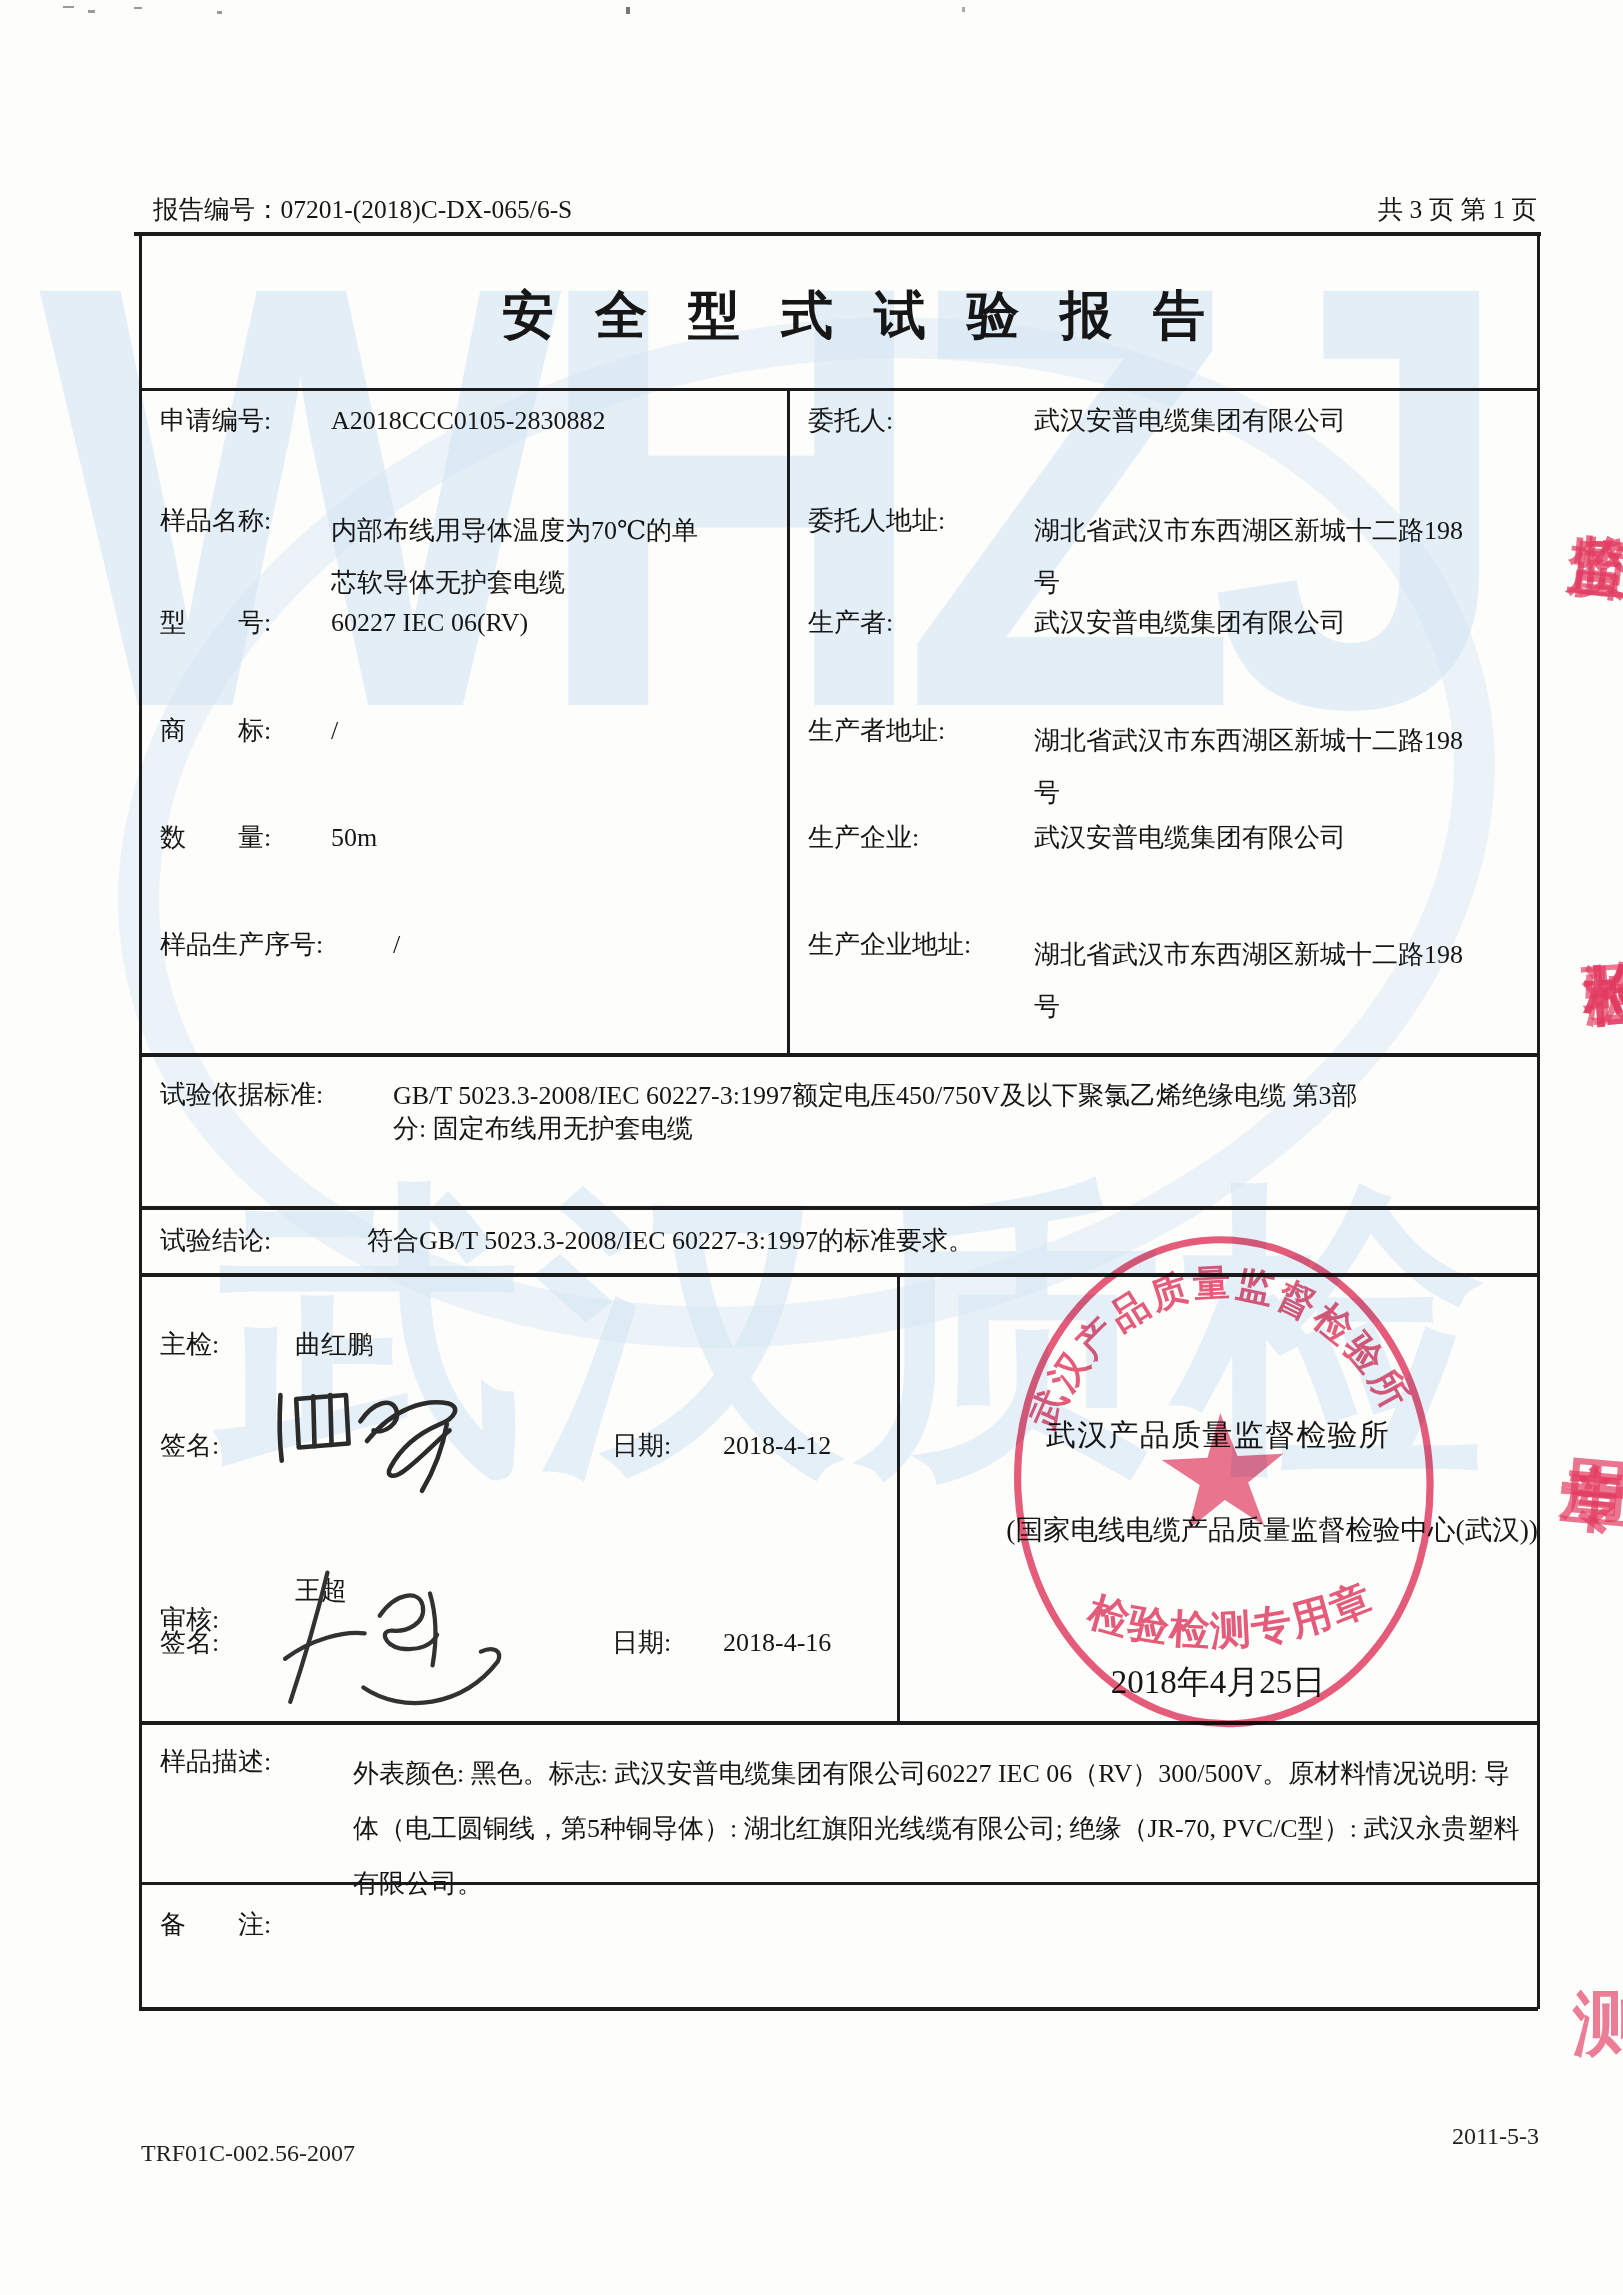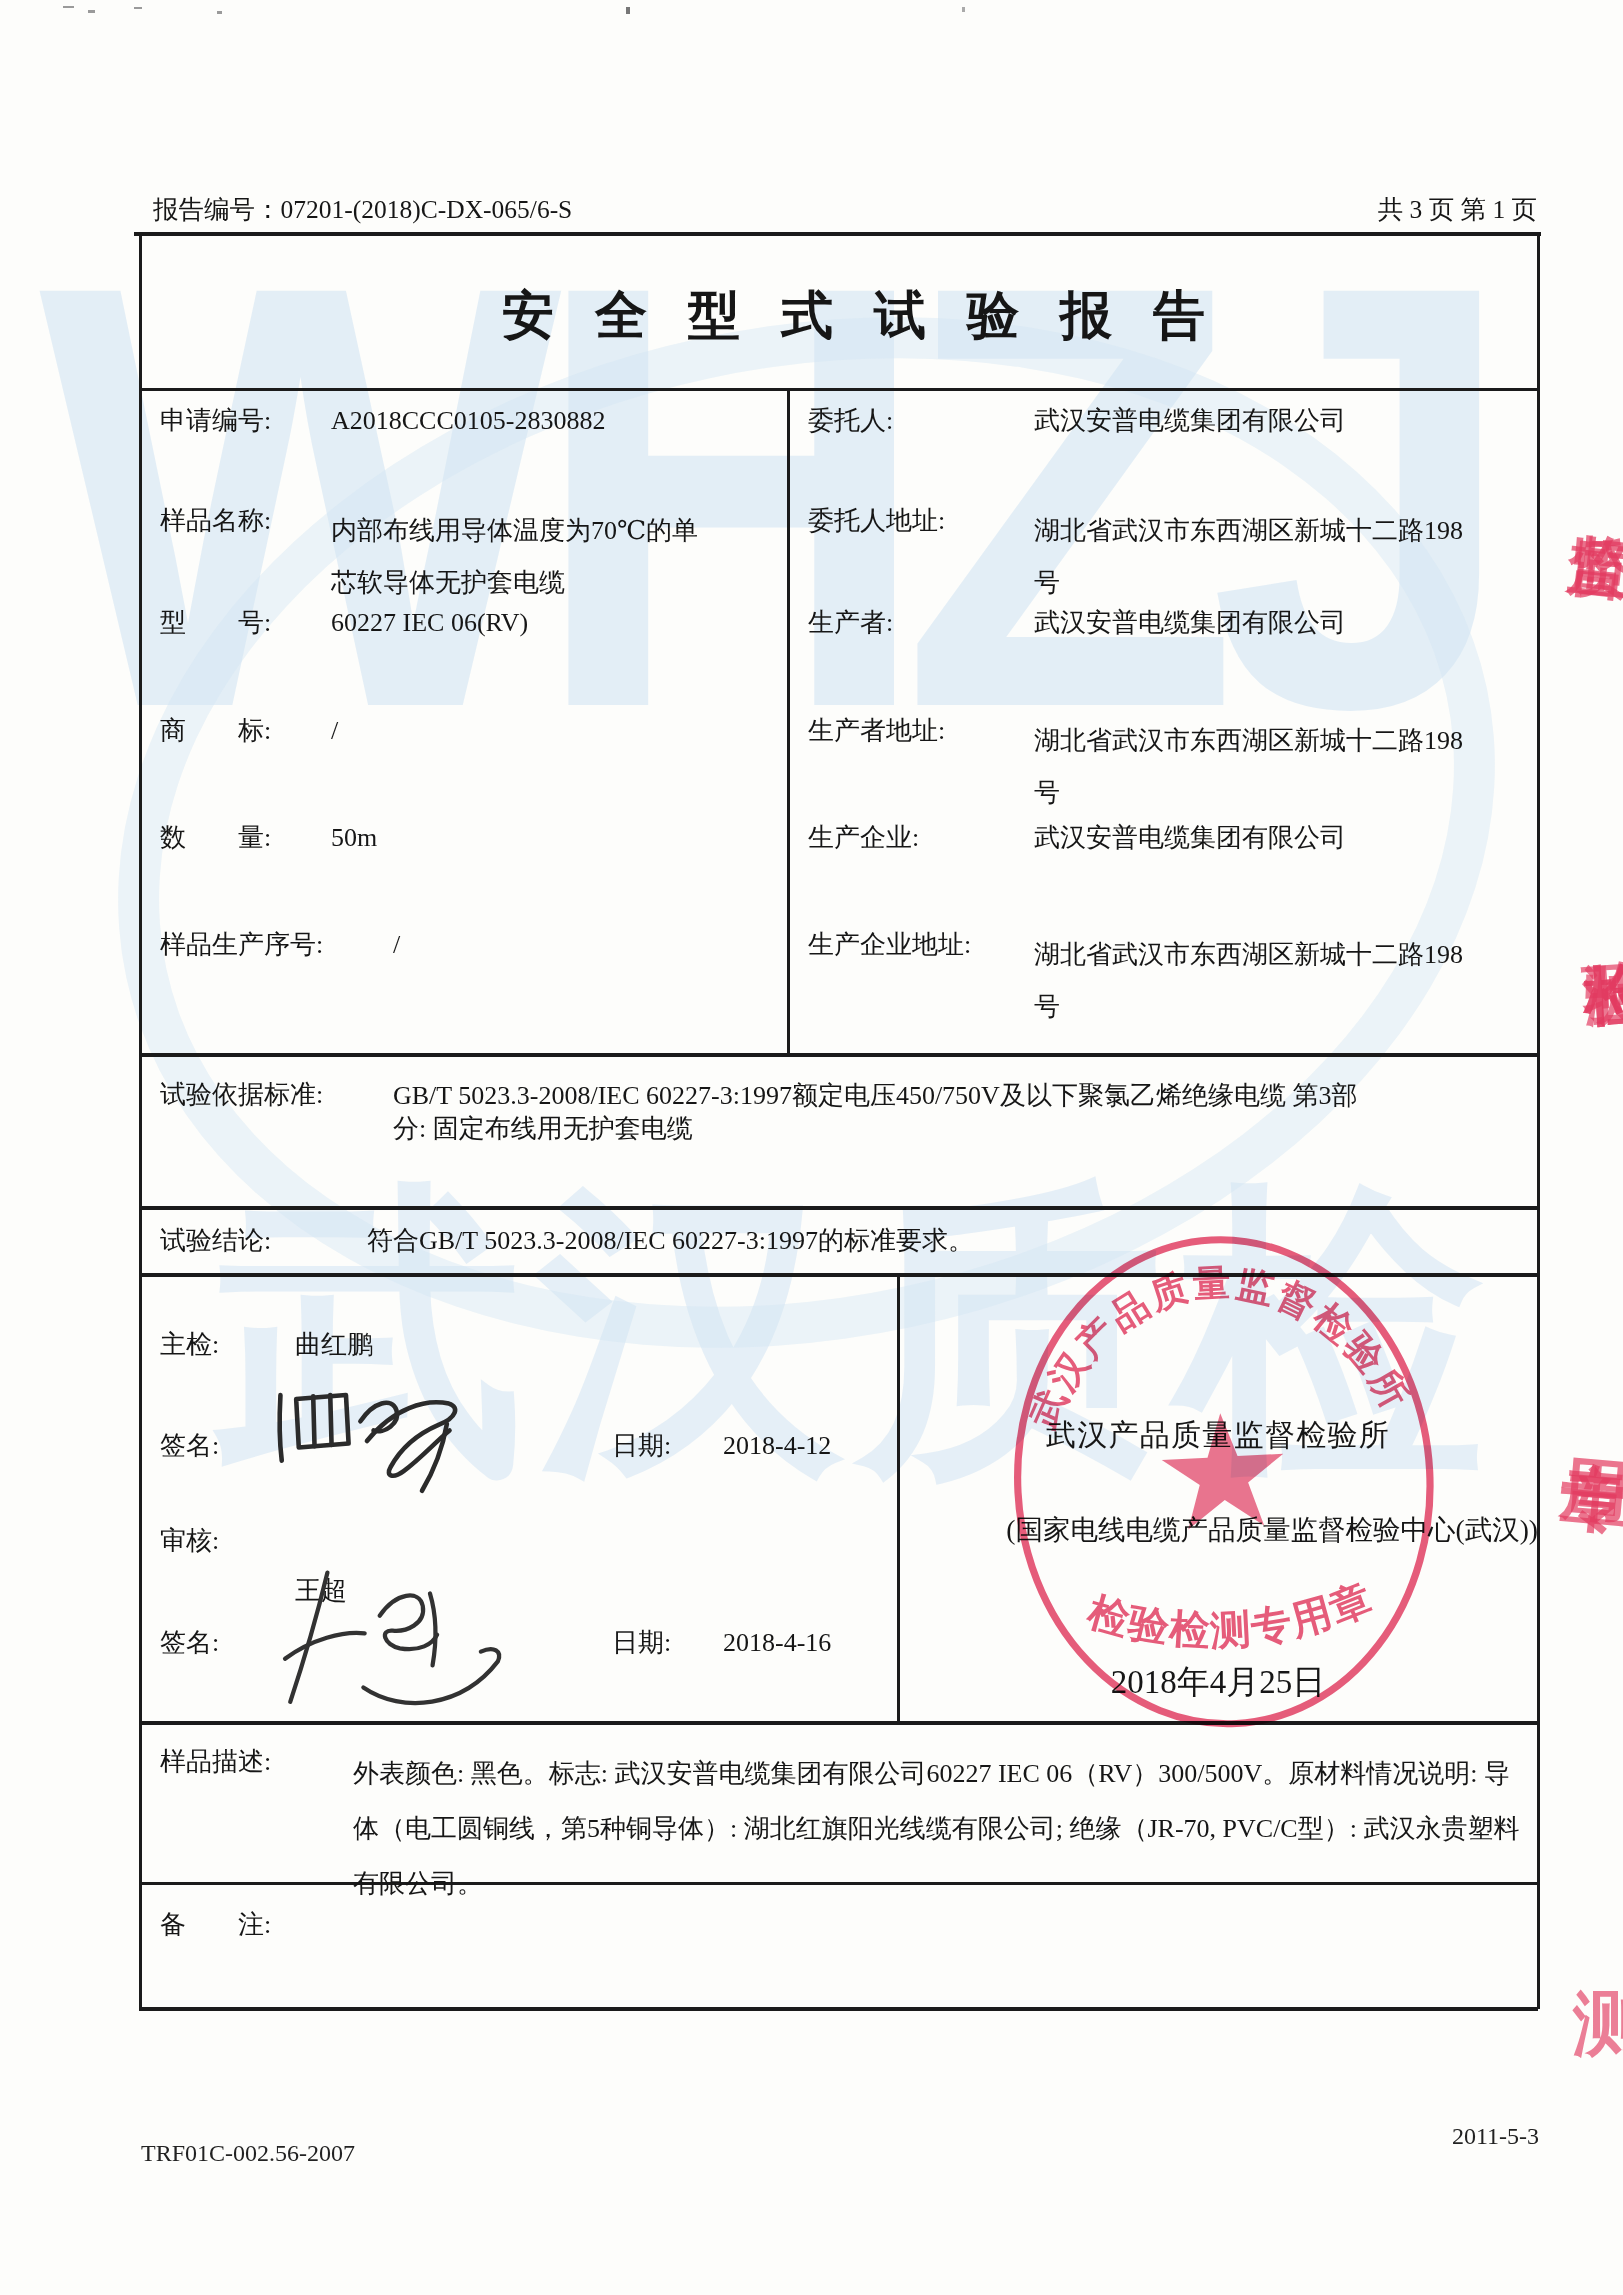--- a/index.html
+++ b/index.html
@@ -108,21 +108,21 @@
   <div class="t" style="left:160px;top:1225px;">试验结论:</div>
   <div class="t" style="left:367px;top:1225px;">符合GB/T 5023.3-2008/IEC 60227-3:1997的标准要求。</div>
 
   <div class="t" style="left:160px;top:1329px;">主检:</div>
   <div class="t" style="left:295px;top:1329px;">曲红鹏</div>
 
   <div class="t" style="left:160px;top:1430px;">签名:</div>
   <div class="t" style="left:612px;top:1430px;">日期:</div>
   <div class="t" style="left:723px;top:1430px;">2018-4-12</div>
 
-  <div class="t" style="left:160px;top:1525px;">审核:</div>
+  <div class="t" style="left:160px;top:1604px;">审核:</div>
   <div class="t" style="left:295px;top:1575px;">王超</div>
 
   <div class="t" style="left:160px;top:1627px;">签名:</div>
   <div class="t" style="left:612px;top:1627px;">日期:</div>
   <div class="t" style="left:723px;top:1627px;">2018-4-16</div>
 
   <svg class="sig" style="left:262px;top:1361px;" width="223" height="154" viewBox="0 0 340 235">
     <g stroke="#2b2b2b" stroke-width="7" fill="none" stroke-linecap="round" stroke-linejoin="round">
       <path d="M28,52 C26,88 26,120 30,152"></path>
       <path d="M52,58 L128,52 L132,126 L56,132 L52,58"></path>

